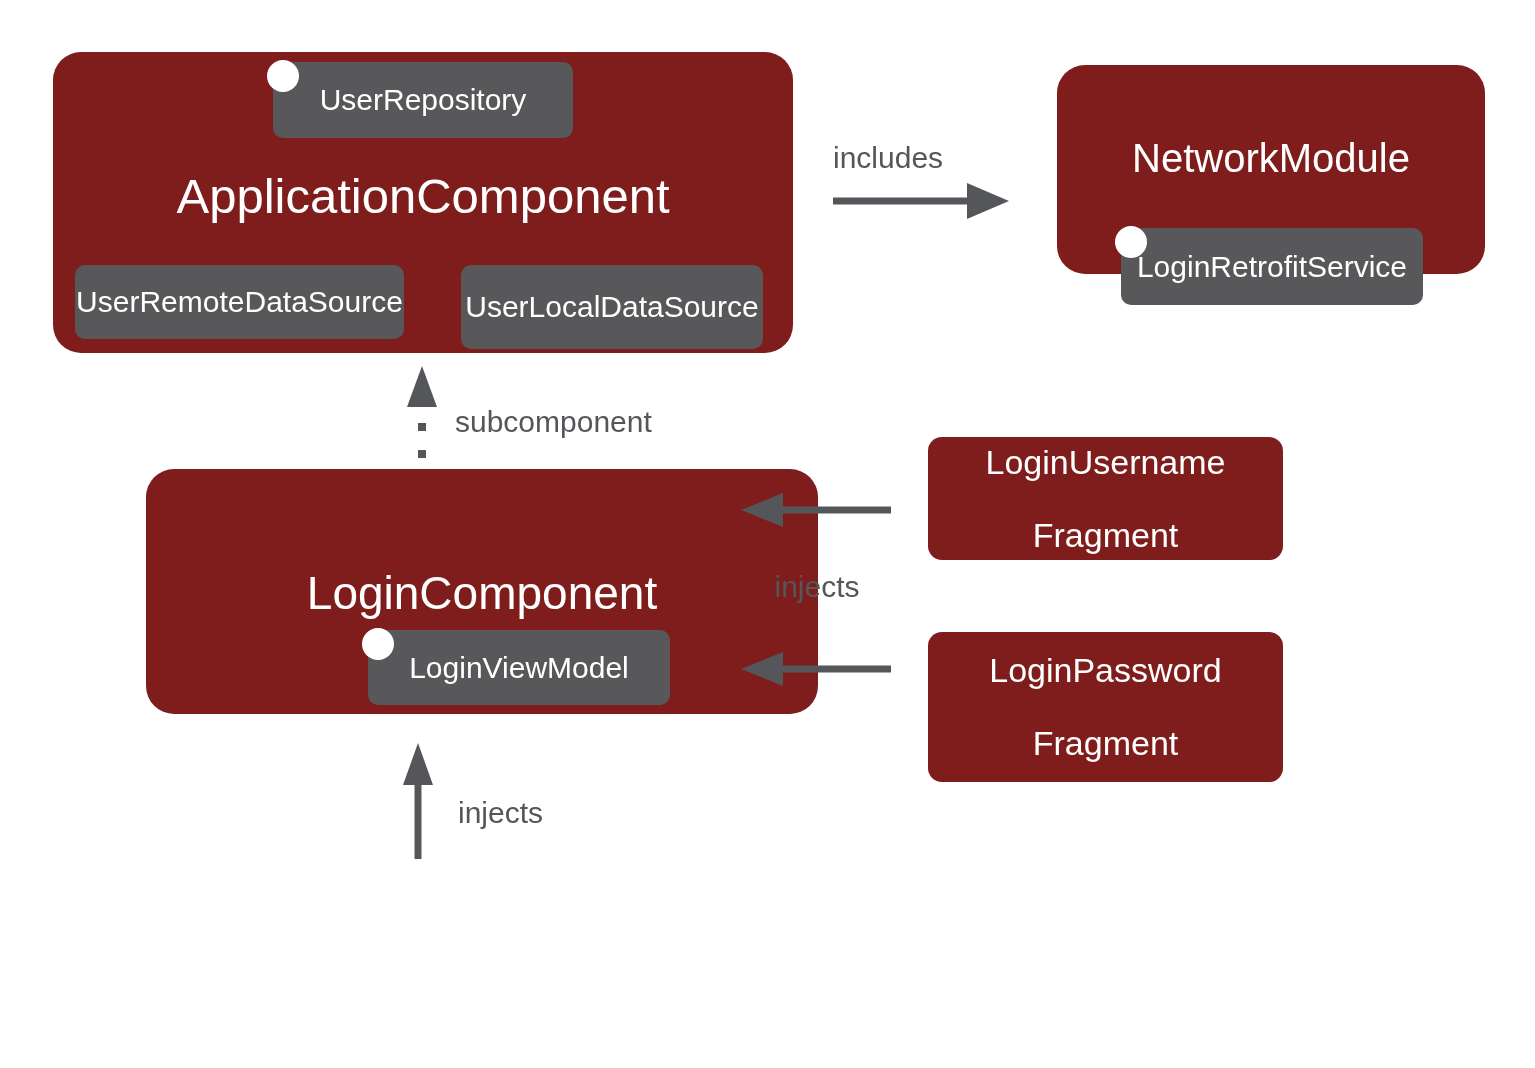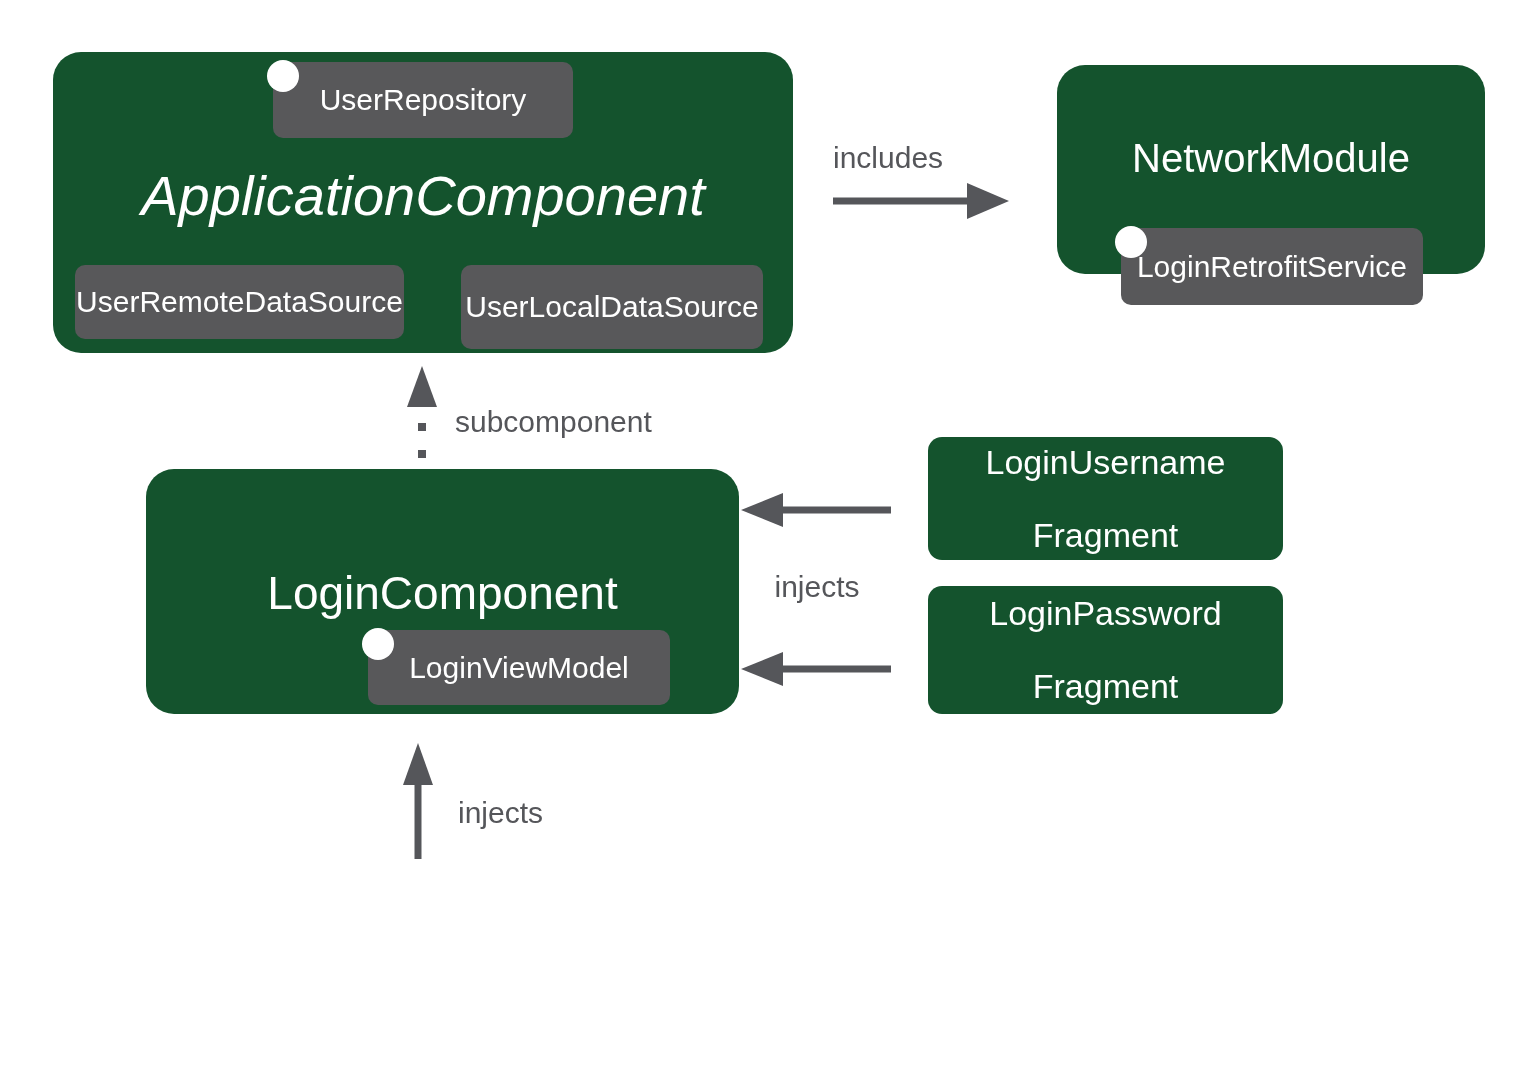--- a/index.html
+++ b/index.html
@@ -9,21 +9,21 @@
     width: 1535px; height: 1068px;
     overflow: hidden;
   }
   .canvas {
     position: relative;
     width: 1535px; height: 1068px;
     background: #ffffff;
   }
   .box {
     position: absolute;
-    background: #14532d;
+    background: #7f1d1d;
     border-radius: 28px;
     color: #ffffff;
   }
   .box-sm { border-radius: 14px; gap: 28px; }
   .box-title {
     position: absolute;
     left: 0; width: 100%;
     text-align: center;
     color: #ffffff;
     white-space: nowrap;
@@ -59,38 +59,38 @@
     position: absolute;
     color: #55565A;
     font-size: 30px;
     line-height: 34px;
     white-space: nowrap;
   }
   .arrow { position: absolute; }
 
   
   #app-box   { left: 53px;  top: 52px;  width: 740px; height: 301px; }
-  #app-title { top: 120px; font-size: 56px; line-height: 48px; font-style: italic; }
+  #app-title { top: 120px; font-size: 49px; line-height: 48px; }
   #badge-user-repo   { left: 220px; top: 10px;  width: 300px; height: 76px; }
   #badge-remote      { left: 22px;  top: 213px; width: 329px; height: 74px; }
   #badge-local       { left: 408px; top: 213px; width: 302px; height: 84px; }
 
   
   #net-box   { left: 1057px; top: 65px; width: 428px; height: 209px; }
   #net-title { top: 72px; font-size: 40px; line-height: 42px; }
   #badge-retrofit    { left: 64px; top: 163px; width: 302px; height: 77px; }
 
   
-  #login-box   { left: 146px; top: 469px; width: 593px; height: 245px; }
+  #login-box   { left: 146px; top: 469px; width: 672px; height: 245px; }
   #login-title { top: 100px; font-size: 46px; line-height: 48px; }
   #badge-viewmodel   { left: 222px; top: 161px; width: 302px; height: 75px; }
 
   
   #frag-username { left: 928px; top: 437px; width: 355px; height: 123px; }
-  #frag-password { left: 928px; top: 586px; width: 355px; height: 128px; }
+  #frag-password { left: 928px; top: 632px; width: 355px; height: 150px; }
   #activity-box  { left: 243px; top: 890px; width: 352px; height: 127px; line-height: 46px; }
 
   
   #arrow-includes      { left: 833px; top: 180px; }
   #arrow-subcomponent  { left: 404px; top: 366px; }
   #arrow-inject-upper  { left: 741px; top: 491px; }
   #arrow-inject-lower  { left: 741px; top: 650px; }
   #arrow-inject-bottom { left: 400px; top: 743px; }
 
   

